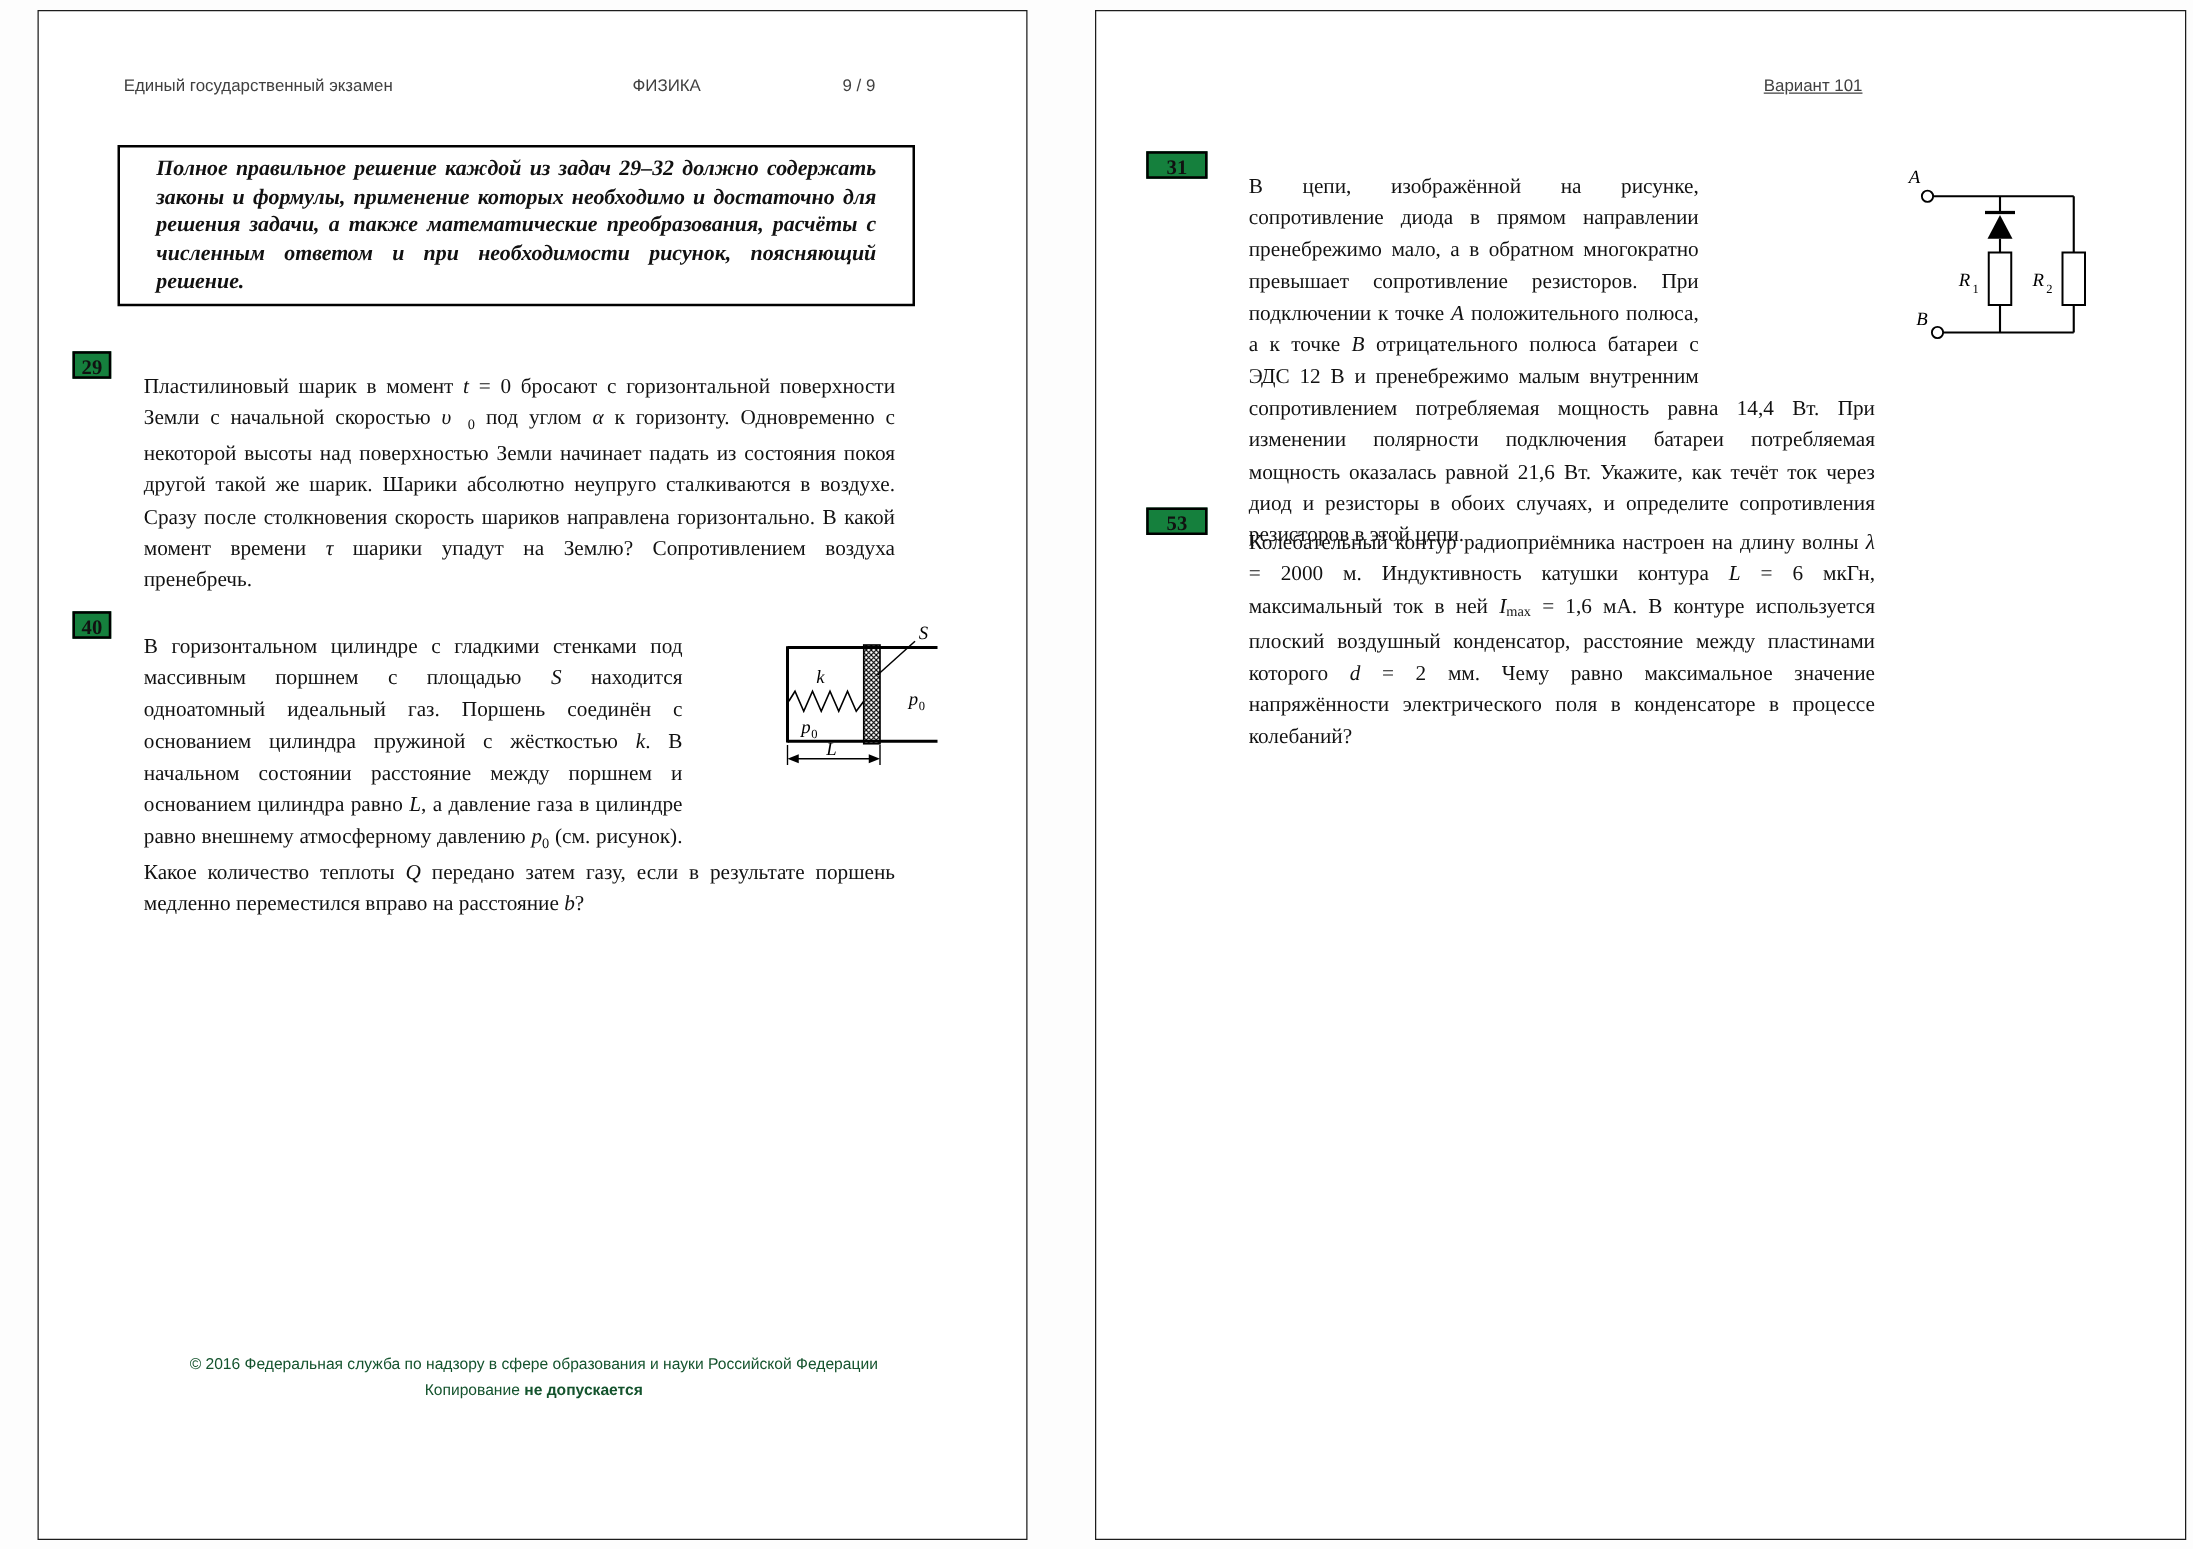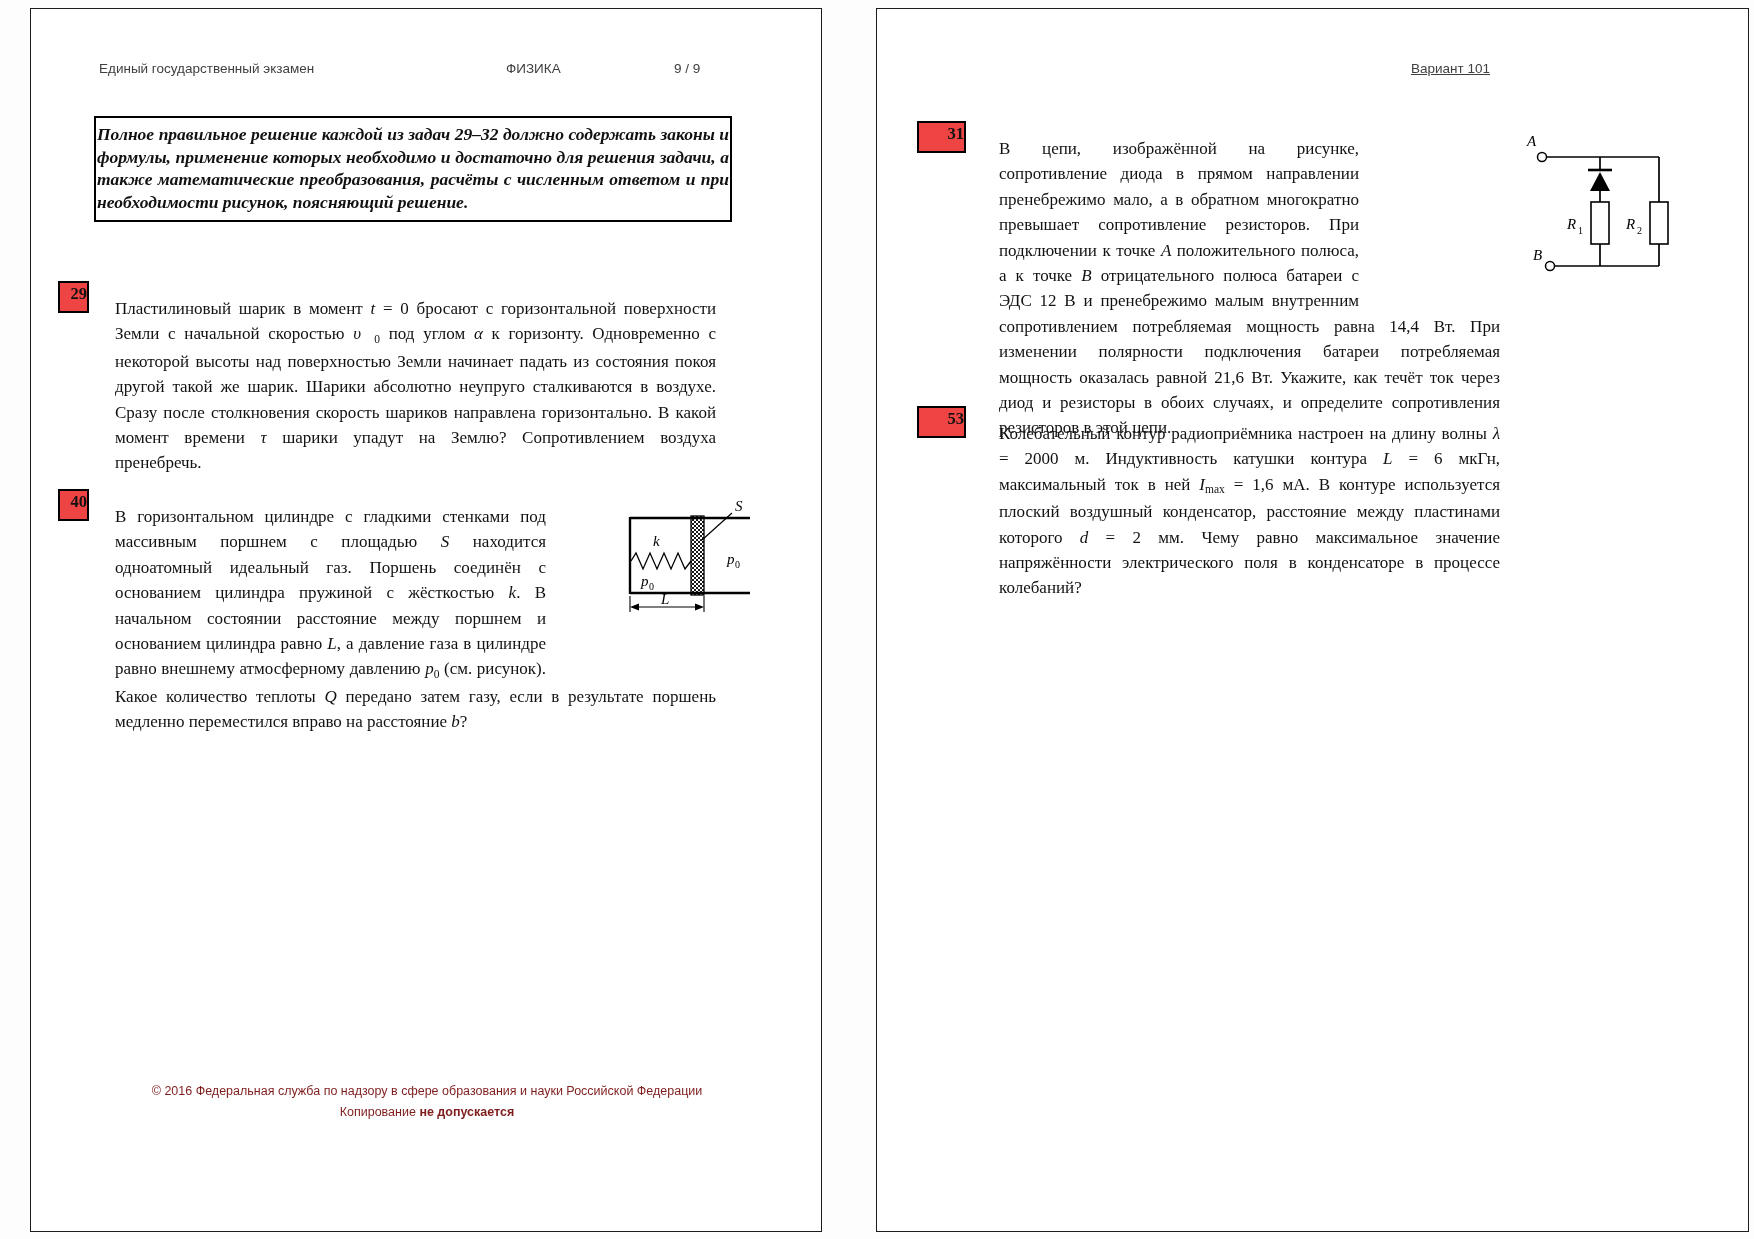--- a/index.html
+++ b/index.html
@@ -9,51 +9,51 @@
     font-family:"Liberation Serif",serif;
   }
   .page{position:absolute;top:8px;height:1222px;background:#fff;border:1px solid #1c1c1c;}
   #pageL{left:30px;width:790px;}
   #pageR{left:876px;width:871px;}
 
   .hdr{position:absolute;font-family:"Liberation Sans",sans-serif;font-size:13.5px;color:#404040;white-space:nowrap;}
 
   .instr{
     position:absolute;left:63px;top:107px;width:638px;box-sizing:border-box;
-    border:2px solid #000;padding:5px 1px 7px;
+    border:2px solid #000;padding:5px 29px 7px;
     font-weight:bold;font-style:italic;font-size:17.5px;line-height:22.6px;
     text-align:justify;
   }
 
   .problem{position:absolute;font-size:17px;line-height:25.4px;text-align:justify;}
   .problem p{margin:16px;}
   .pnum{
-    position:absolute;top:1px;box-sizing:border-box;height:32px;
-    border:2px solid #000;text-align:right;line-height:22px;
-    font-weight:bold;font-size:16.5px;background:#ef4444;
+    position:absolute;top:1px;box-sizing:border-box;height:22px;
+    border:2px solid #000;text-align:center;line-height:22px;
+    font-weight:bold;font-size:16.5px;background:#15803d;
   }
   .pgL .pnum{left:-41px;width:31px;}
   .pgR .pnum{left:-66px;width:49px;}
 
   .p29{top:271px;left:68px;width:633px;}
   .p30{top:479px;left:68px;width:633px;}
   .p31{top:111px;left:106px;width:533px;}
   .p32{top:396px;left:106px;width:533px;}
 
   .fig30wrap{float:right;width:186px;height:170px;position:relative;}
   .fig30wrap svg{position:absolute;left:83px;top:8px;overflow:visible;}
   .fig31wrap{float:right;width:157px;height:170px;position:relative;}
   .fig31wrap svg{position:absolute;left:164px;top:10px;overflow:visible;}
 
   .v{font-style:italic;}
   .sb{font-size:11.5px;position:relative;top:3.5px;}
 
   .footer{
     position:absolute;left:15px;width:762px;top:1072px;text-align:center;
-    font-family:"Liberation Sans",sans-serif;font-size:12.5px;line-height:21px;color:#7f1d1d;
+    font-family:"Liberation Sans",sans-serif;font-size:12.5px;line-height:21px;color:#14532d;
   }
   .footer b{font-weight:bold;}
 
   svg .ln{stroke:#000;fill:none;}
   svg text{font-family:"Liberation Serif",serif;}
   svg .fl{font-style:italic;font-size:15px;fill:#000;}
   svg .fs{font-size:10px;fill:#000;}
 </style>
 </head>
 <body>

